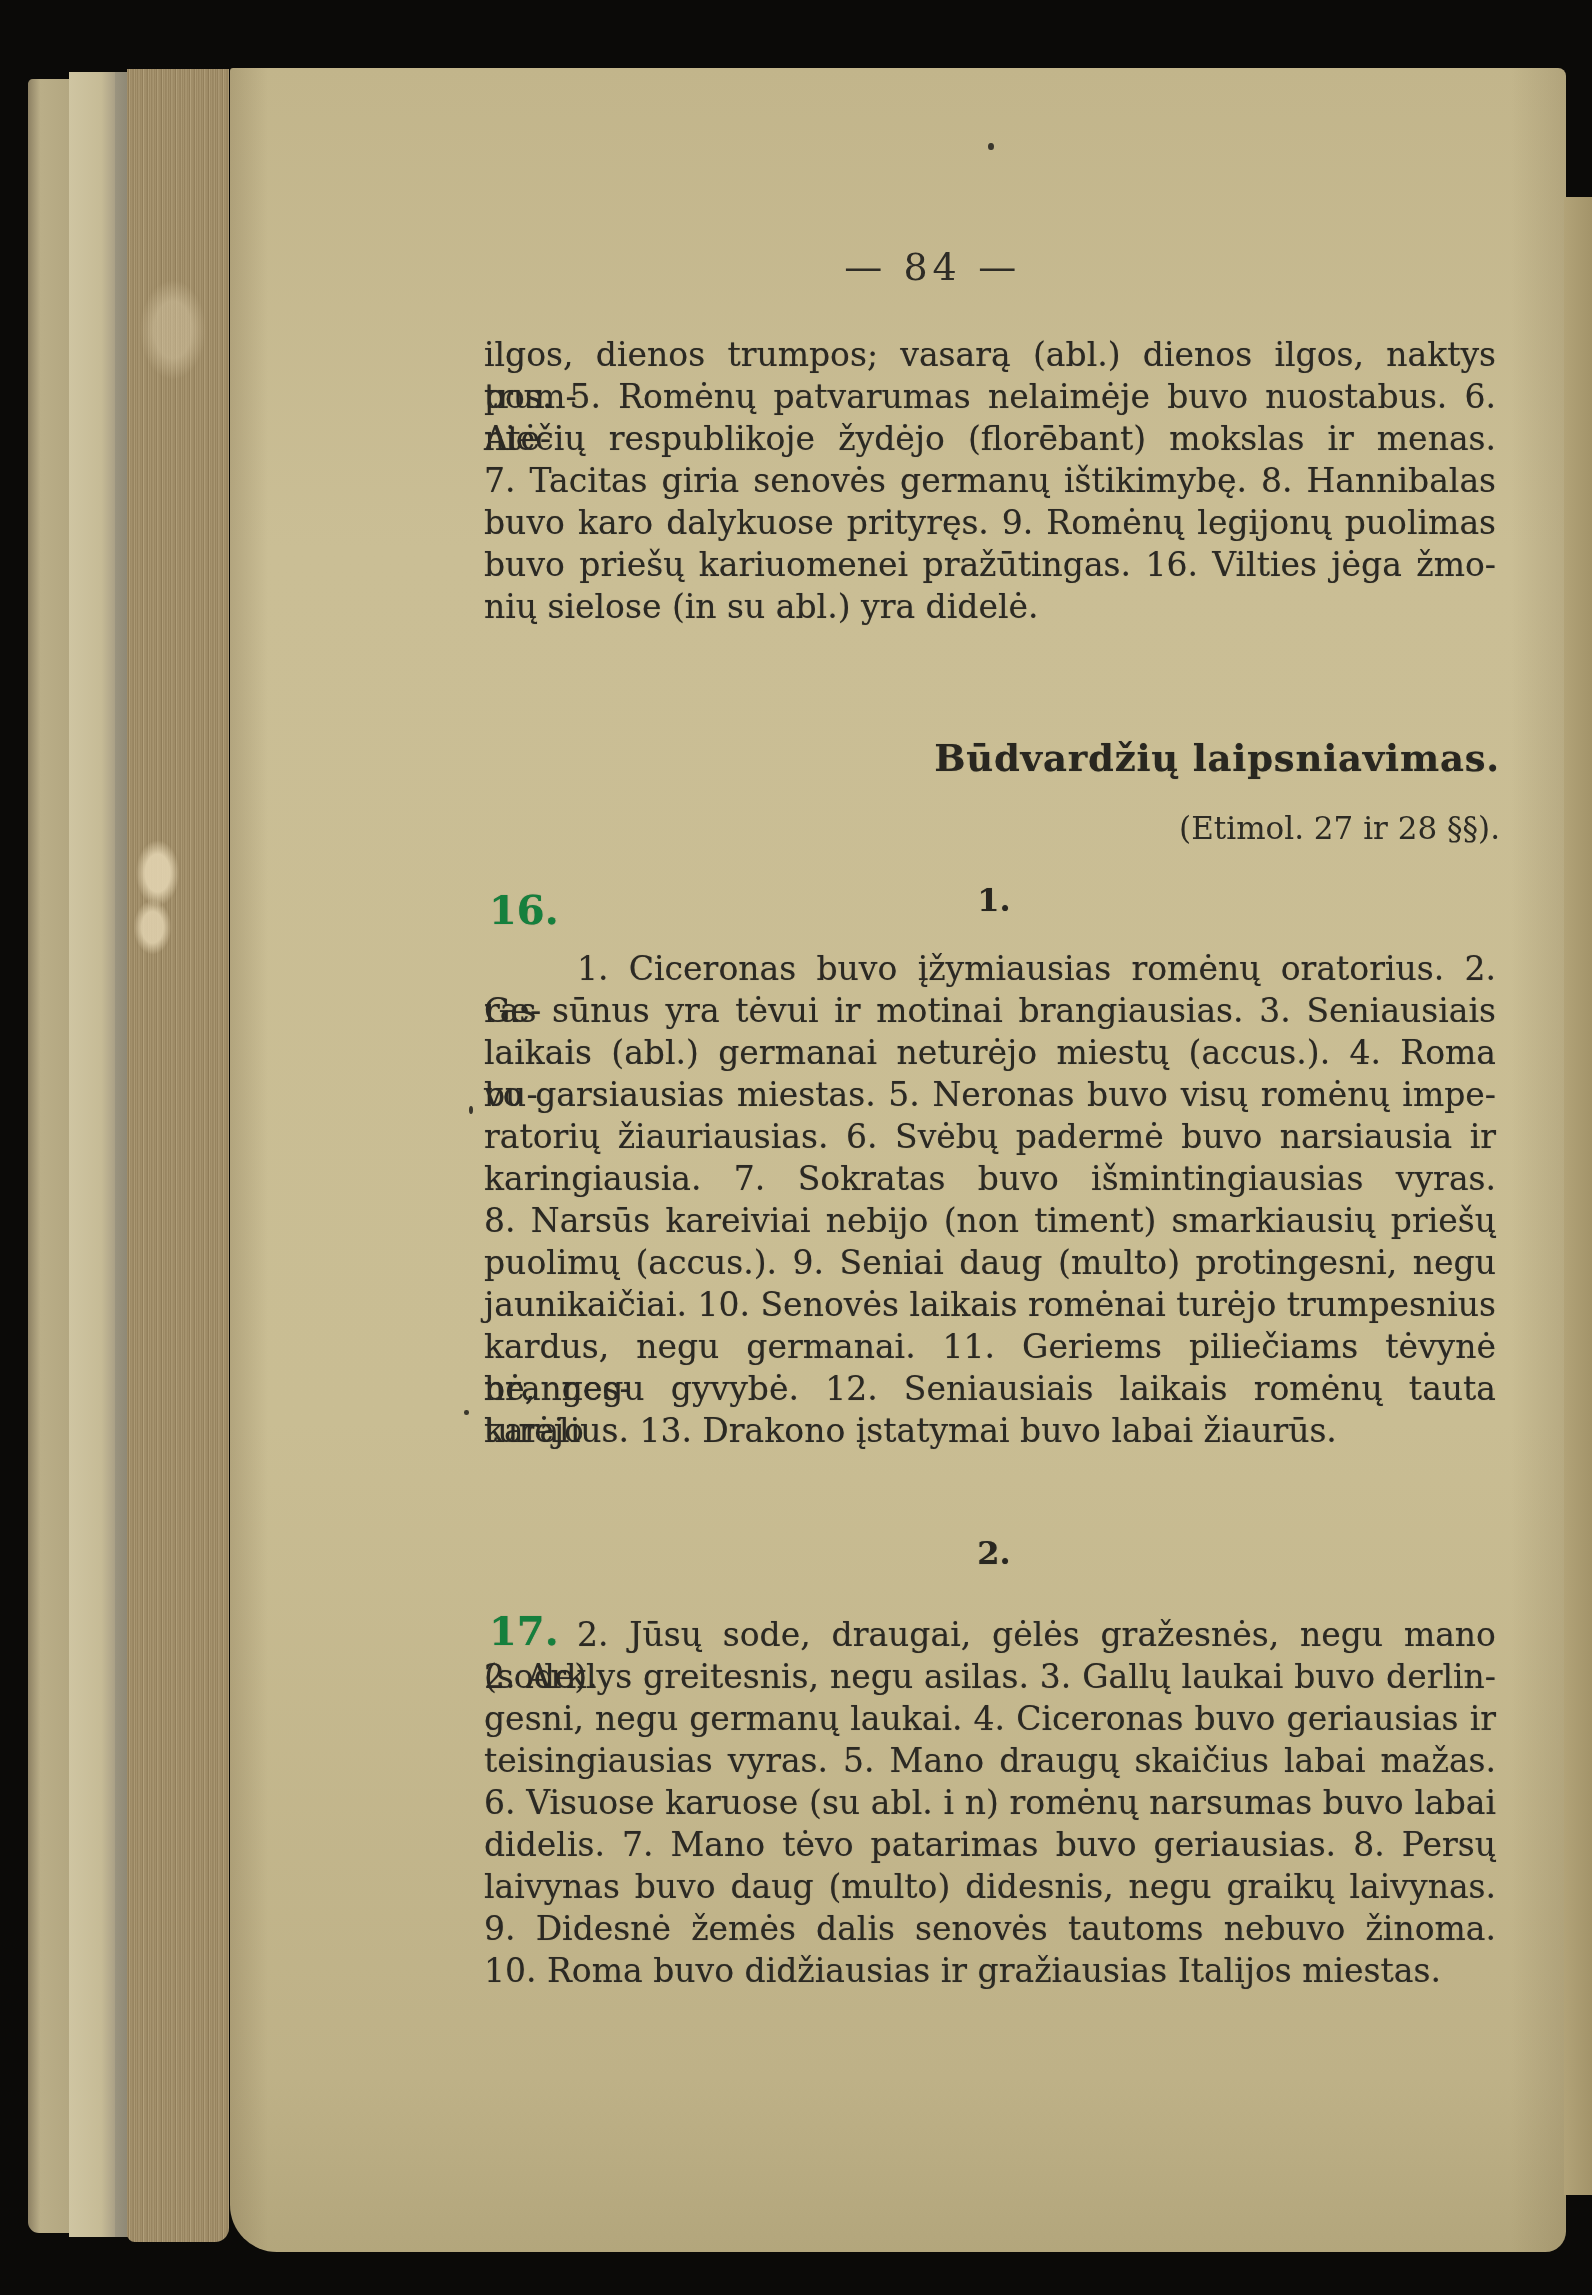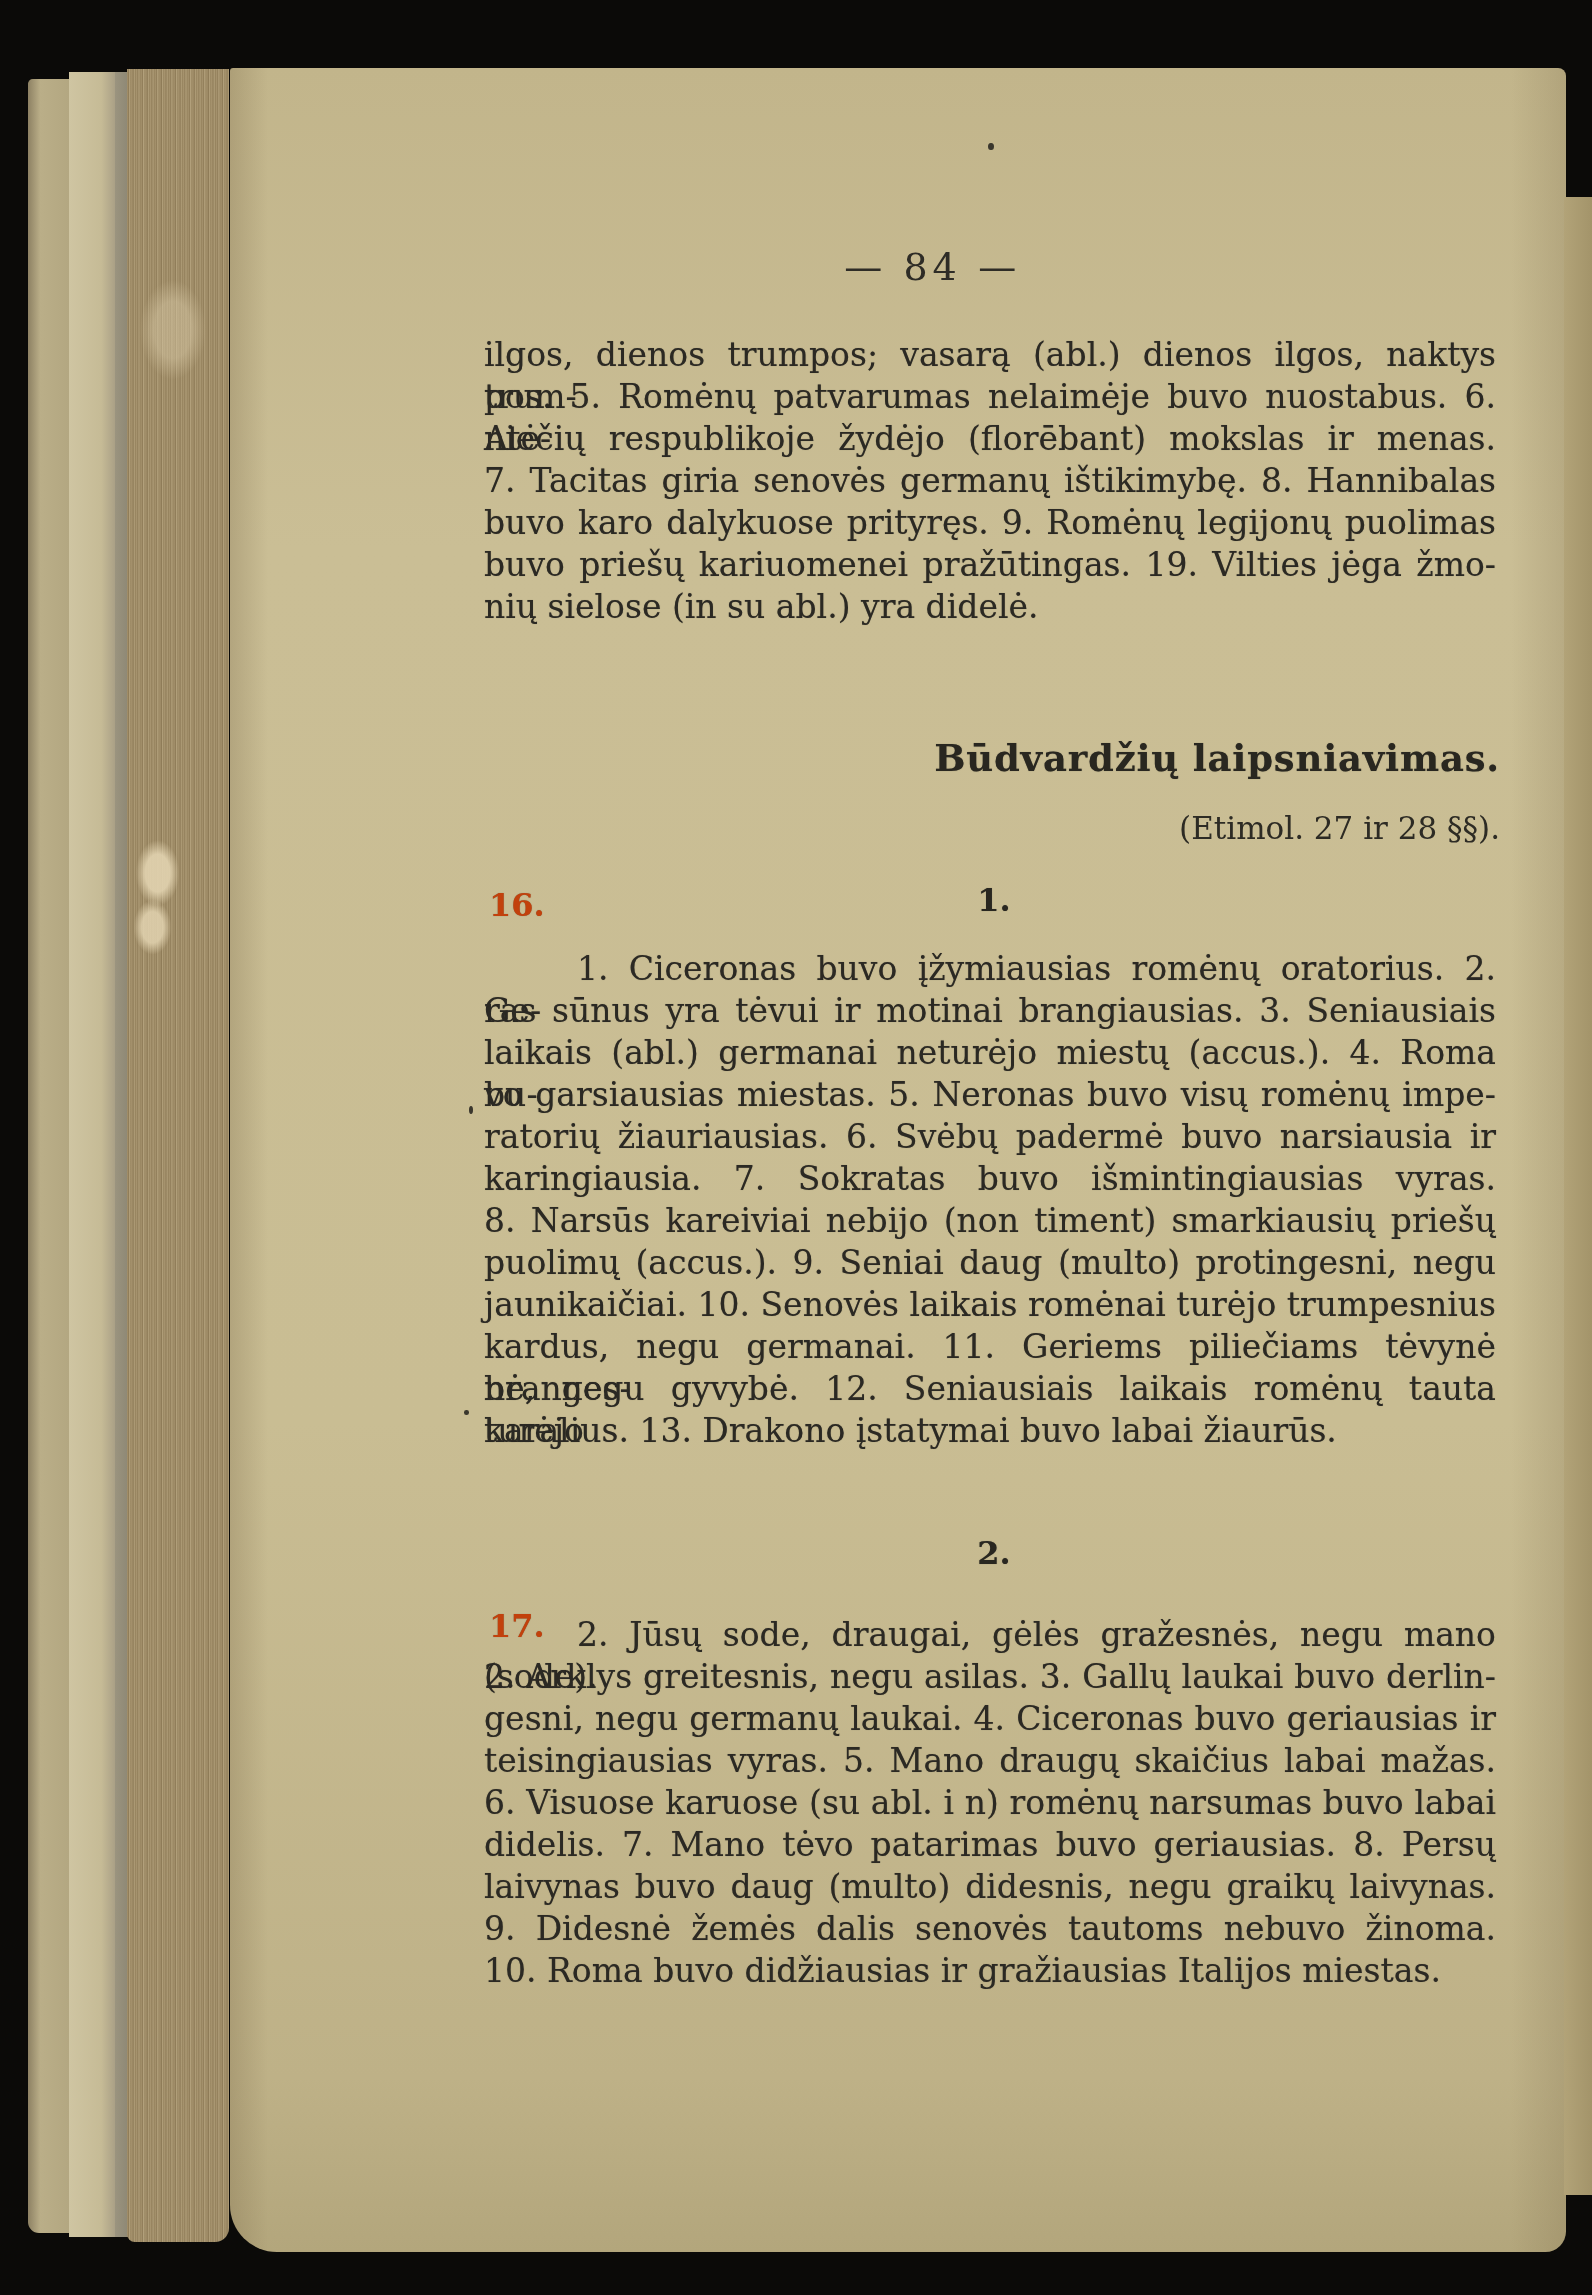--- a/index.html
+++ b/index.html
@@ -69,21 +69,21 @@
     font-size:37px;font-weight:bold;text-align:right;color:#292720;
     letter-spacing:0.8px;
     text-shadow:0 0 0.8px rgba(41,39,32,.5);
   }
   .subheading{
     position:absolute;left:488px;top:810px;width:1012px;
     font-size:31px;text-align:right;color:#2d2b24;
   }
   .marginnum{
     position:absolute;left:489px;
-    font-size:32px;font-weight:bold;color:#c2410c;
+    font-size:40px;font-weight:bold;color:#15803d;
     text-shadow:0 0 0.8px rgba(41,39,32,.5);
   }
   .exnum{
     position:absolute;left:488px;width:1012px;
     font-size:32px;font-weight:bold;text-align:center;color:#292720;
     text-shadow:0 0 0.8px rgba(41,39,32,.5);
   }
 </style>
 </head>
 <body>
@@ -100,21 +100,21 @@
 <div class="speck" style="left:464px;top:1410px;width:4.7px;height:4.7px;"></div>
 
 <div class="pagenum">— 84 —</div>
 
 <div class="textblock" style="top:334px;">
   <div class="line">ilgos, dienos trumpos; vasarą (abl.) dienos ilgos, naktys trum-</div>
   <div class="line">pos. 5. Romėnų patvarumas nelaimėje buvo nuostabus. 6. Atė-</div>
   <div class="line">niečių respublikoje žydėjo (florēbant) mokslas ir menas.</div>
   <div class="line">7. Tacitas giria senovės germanų ištikimybę. 8. Hannibalas</div>
   <div class="line">buvo karo dalykuose prityręs. 9. Romėnų legijonų puolimas</div>
-  <div class="line">buvo priešų kariuomenei pražūtingas. 19. Vilties jėga žmo-</div>
+  <div class="line">buvo priešų kariuomenei pražūtingas. 16. Vilties jėga žmo-</div>
   <div class="line short">nių sielose (in su abl.) yra didelė.</div>
 </div>
 
 <div class="heading">Būdvardžių laipsniavimas.</div>
 <div class="subheading">(Etimol. 27 ir 28 §§).</div>
 
 <div class="marginnum" style="top:886px;">16.</div>
 <div class="exnum" style="top:881px;">1.</div>
 <div class="textblock" style="top:948px;">
   <div class="line indent">1. Ciceronas buvo įžymiausias romėnų oratorius. 2. Ge-</div>

